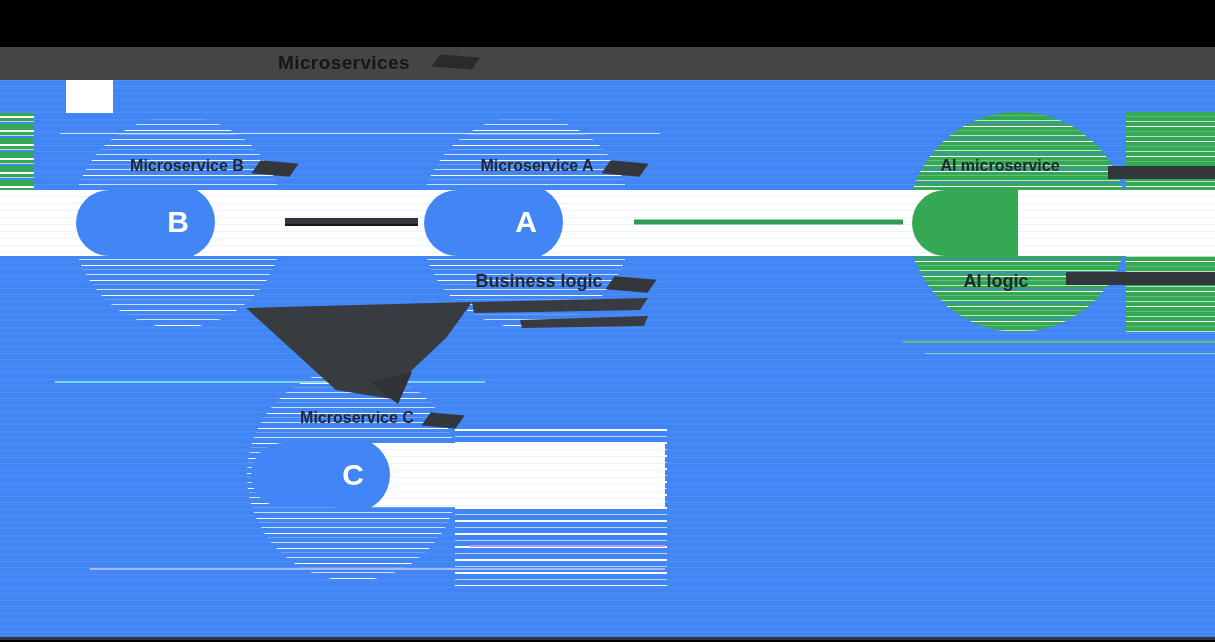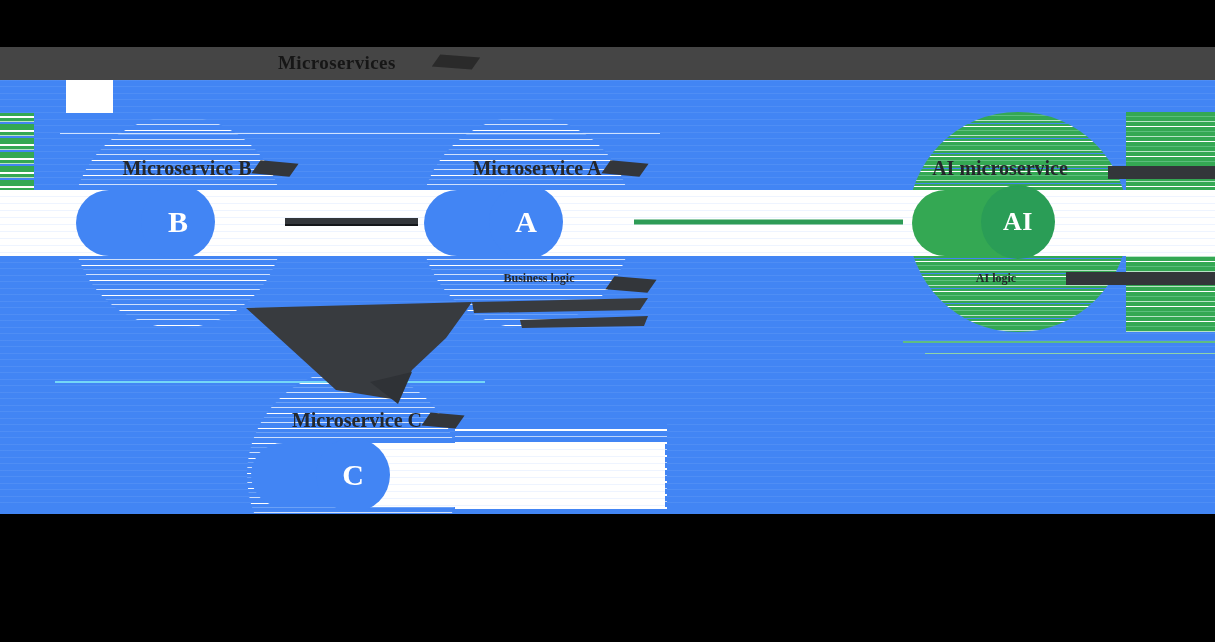--- a/index.html
+++ b/index.html
@@ -1,19 +1,19 @@
 <!DOCTYPE html>
 <html style="--c-blue: #4285f4; --c-green: #34a853; --c-green_dark: #2a9d56; --c-dark: #3c4043; --c-label: #24272b; --c-header_black: #000000; --c-header_gray: #454545; --c-white: #ffffff;"><head>
 <meta charset="utf-8">
 <style>
   html,body{margin:0;padding:0;background:#000;}
   .stage{
-    position:relative; width:1215px; height:514px; overflow:hidden;
+    position:relative; width:1215px; height:640px; overflow:hidden;
     background:var(--c-blue,#4285f4);
-    font-family:Liberation Serif, serif;
+    font-family:Liberation Sans, sans-serif;
   }
   
   .stage::before{
     content:""; position:absolute; left:0; right:0; top:80px; bottom:5px; z-index:1;
     background:repeating-linear-gradient(180deg,
       rgba(255,255,255,0.07) 0 1px, transparent 1px 6px,
       rgba(190,222,255,0.10) 6px 7px, transparent 7px 13px);
     pointer-events:none;
   }
   .bar-black{position:absolute;left:0;top:0;width:100%;height:47px;background:var(--c-header_black,#000);z-index:10;}
@@ -39,23 +39,23 @@
   .patch-green{background:var(--c-green,#34a853);}
   .inner-circle{
     position:absolute;width:74px;height:74px;border-radius:50%;z-index:5;
     display:flex;align-items:center;justify-content:center;
     color:#fff;font-weight:bold;
   }
   .inner-blue{background:var(--c-blue,#4285f4);font-size:30px;}
   .inner-green{background:var(--c-green_dark,#2a9d56);font-size:26px;letter-spacing:.5px;}
 
   .node-label{position:absolute;transform:translateX(-50%);z-index:6;
-    font-size:20px;font-weight:bold;color:var(--c-label,#24272b);white-space:nowrap;}
+    font-size:16px;font-weight:bold;color:var(--c-label,#24272b);white-space:nowrap;}
   .node-sublabel{position:absolute;transform:translateX(-50%);z-index:6;
-    font-size:12px;font-weight:bold;color:var(--c-label,#24272b);white-space:nowrap;}
+    font-size:18px;font-weight:bold;color:var(--c-label,#24272b);white-space:nowrap;}
   .glitch-tail{position:absolute;height:13px;background:#33363a;transform:skew(-35deg,5deg);z-index:5;}
 
   .smear-green{position:absolute;left:1126px;top:112px;width:89px;height:220px;z-index:2;
     background:repeating-linear-gradient(180deg,
       #34a853 0 4px,#5cbd7c 4px 5px,#34a853 5px 9px,#b7e3c6 9px 10px,#34a853 10px 14px,#fff 14px 15px);}
   .smear-c{position:absolute;left:455px;top:424px;width:212px;height:162px;z-index:2;
     background:repeating-linear-gradient(180deg,
       #4285f4 0 5px,#ffffff 5px 7px,#4285f4 7px 12px,#bcd4fb 12px 13px);}
   .left-green-stripes{position:absolute;left:0;top:113px;width:34px;height:140px;z-index:2;
     background:repeating-linear-gradient(180deg,
@@ -100,23 +100,20 @@
 
   <div class="inner-circle inner-blue" style="left:141px; top:185px;">
       <span>B</span>
     </div>
   <div class="inner-circle inner-blue" style="left:489px; top:185px;">
       <span>A</span>
     </div>
   <div class="inner-circle inner-blue" style="left:316px; top:438px;">
       <span>C</span>
     </div>
-  <div class="inner-circle inner-green" style="left:981px; top:185px;">
-      <span>AI</span>
-    </div>
 
   <div class="node-label" style="left:187px;  top:157px;">Microservice B</div>
   <div class="glitch-tail" style="left:256px; top:162px; width:38px;"></div>
   <div class="node-label" style="left:537px;  top:157px;">Microservice A</div>
   <div class="glitch-tail" style="left:606px; top:162px; width:38px;"></div>
   <div class="node-label" style="left:357px;  top:409px;">Microservice C</div>
   <div class="glitch-tail" style="left:426px; top:414px; width:34px;"></div>
   <div class="node-label" style="left:1000px; top:157px;">AI microservice</div>
 
   <div class="node-sublabel" style="left:539px;  top:271px;">Business logic</div>

